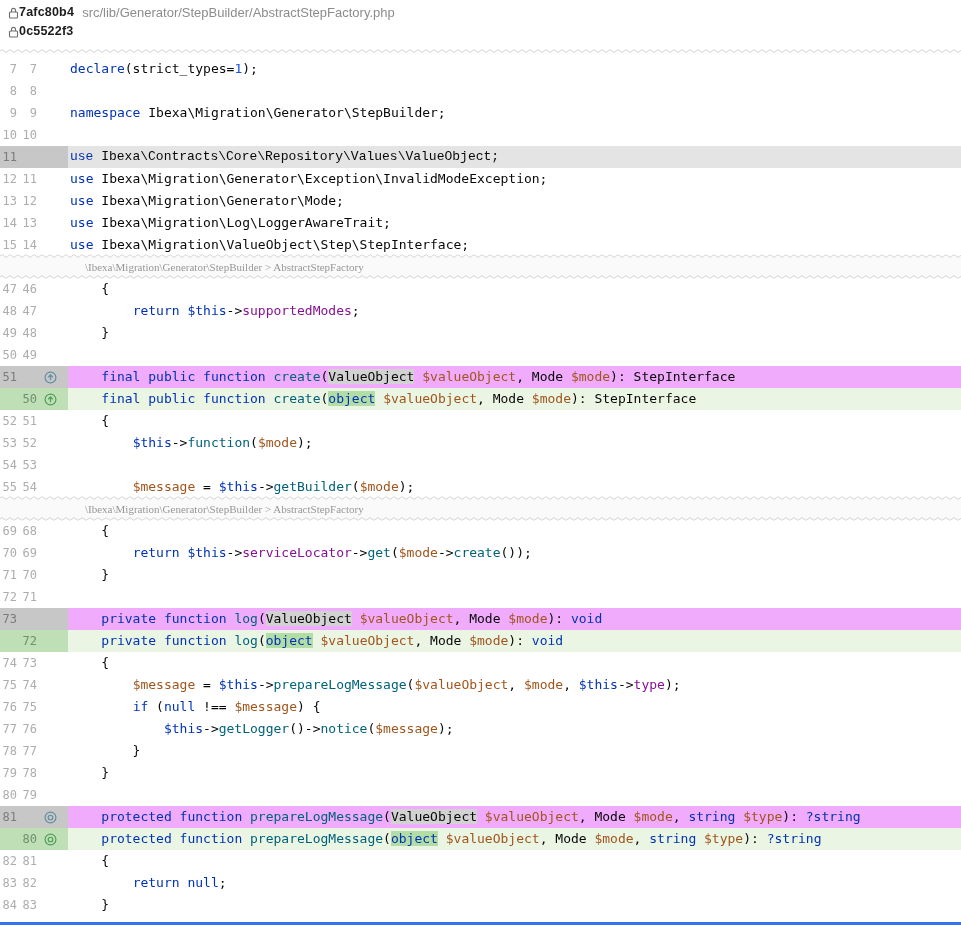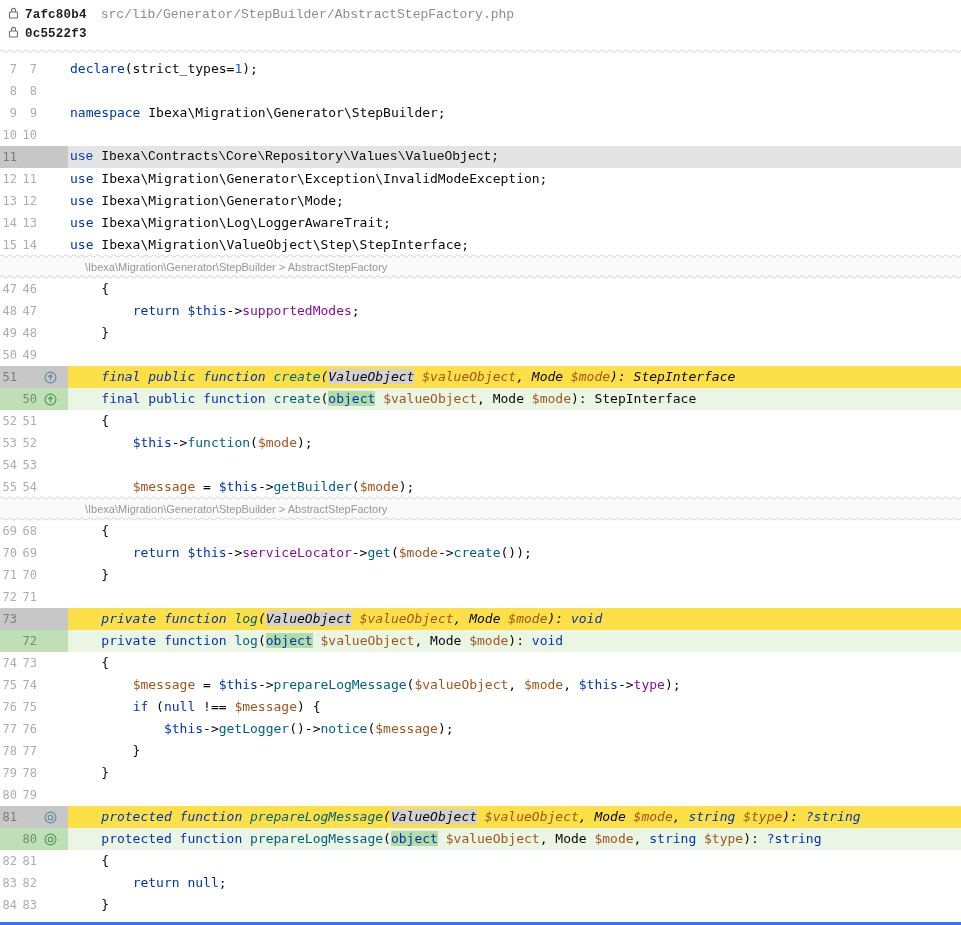--- a/index.html
+++ b/index.html
@@ -2,21 +2,21 @@
 <html><head>
 <meta charset="utf-8">
 <style>
   * { margin:0; padding:0; box-sizing:border-box; }
   html,body { width:961px; height:925px; background:#ffffff; overflow:hidden;
               font-family:"Liberation Sans", sans-serif; }
   .app { position:relative; width:961px; height:925px; background:#fff; }
 
   
   .header { padding:5px 8px 1px; background:#fff; }
-  .commit-row { display:flex; align-items:center; height:19px; gap:6px;font-family:Liberation Mono, monospace; }
+  .commit-row { display:flex; align-items:flex-start; height:19px; gap:0; }
   .hash { font-size:12.5px; font-weight:bold; color:#1d1d1d; letter-spacing:.2px; }
   .path { font-size:13px; color:#8c8c8c; margin-left:8px; }
 
   .top-wave { height:14px; position:relative; }
   .top-wave svg { position:absolute; left:0; top:4px; }
 
   
   .rows { }
   .row { display:flex; height:22px; line-height:22px;
          font-family:"DejaVu Sans Mono", monospace; font-size:13px; }
@@ -35,31 +35,31 @@
   .fn  { color:#00627a; }
   .fld { color:#871094; }
   .pl  { color:#080808; }
   .hl-gray  { background:#d2d2d2; }
   .hl-green { background:#b2dda7;text-align:right; }
 
   
   .row.del .gutter { background:#c7c7c7; color:#7c7c7c; }
   .row.del .code   { background:#e4e4e4;font-family:Liberation Mono, monospace; }
   .row.old .gutter { background:#c7c7c7; color:#7c7c7c; }
-  .row.old .code   { background:#fde047;font-style:italic; }
+  .row.old .code   { background:#f0abfc; }
   .row.new .gutter { background:#bfe0b6; color:#6f8f6f; }
   .row.new .code   { background:#eaf5e4; }
 
   
   .crumb-band { position:relative; height:22px; background:#fafafa; }
   .crumb-band svg { position:absolute; left:0; }
   .crumb-band svg.wv-top { top:-3px; }
   .crumb-band svg.wv-bot { bottom:-2px; }
   .crumb-text { position:absolute; left:85px; top:0; line-height:22px;
-                font-size:11px; color:#979797; }
+                font-size:11px; color:#979797;font-family:Liberation Serif, serif; }
 
   .bottom-line { position:absolute; left:0; right:0; bottom:0; height:3px;
                  background:#3574f0; }
 </style>
 </head>
 <body>
 
 <div class="app">
 
   <div class="header">

